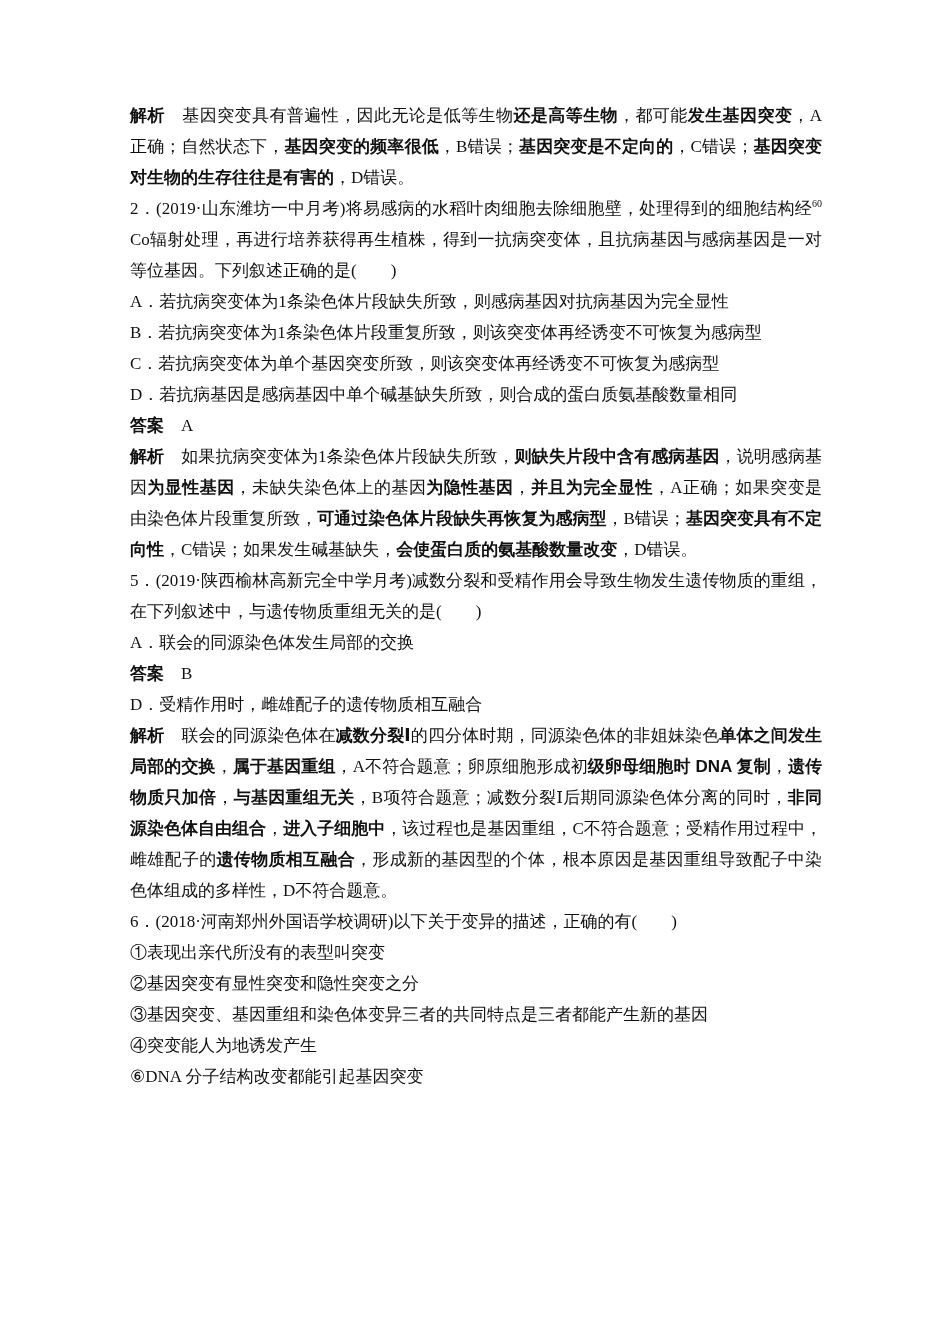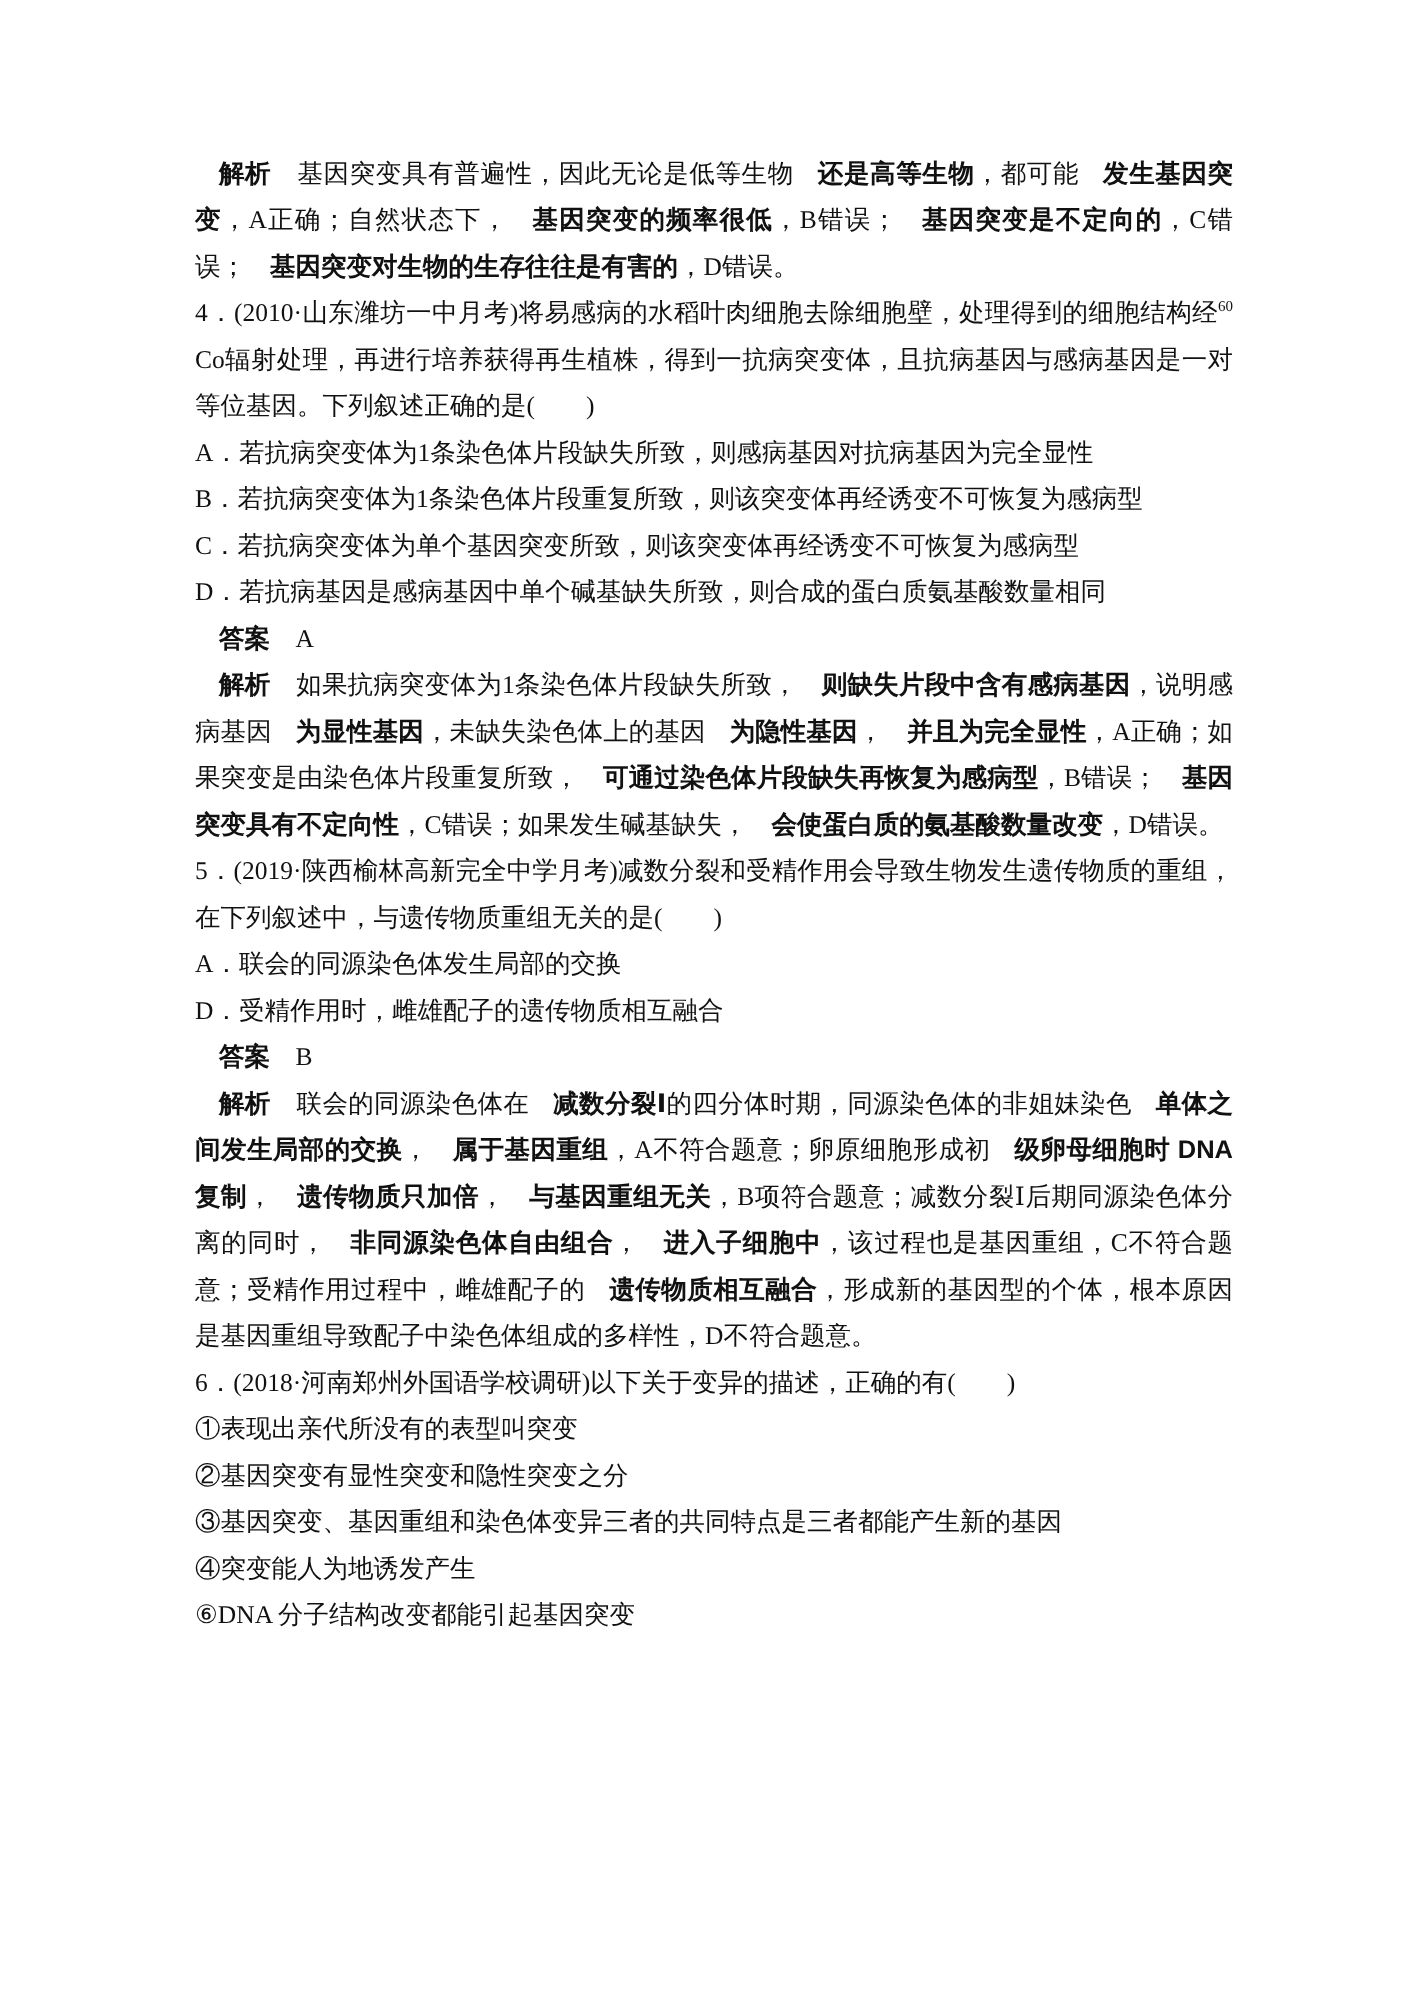--- a/index.html
+++ b/index.html
@@ -22,44 +22,43 @@
     margin: 0;
     font-size: 17px;
     line-height: 31px;
     text-align: justify;
     word-break: break-all;
   }
   .seg { white-space: pre-wrap; }
   .bold {
     font-weight: 700;
     font-family: "Liberation Sans", "DejaVu Sans", sans-serif;
-    margin-left: 16px;
   }
   sup.seg {
     font-size: 10px;
     line-height: 0;
     vertical-align: super;
   }
 </style>
 </head>
 <body>
 
 <div class="page">
   <p class="para"><span class="seg bold">解析</span><span class="seg">　基因突变具有普遍性，因此无论是低等生物</span><span class="seg bold">还是高等生物</span><span class="seg">，都可能</span><span class="seg bold">发生基因突变</span><span class="seg">，A正确；自然状态下，</span><span class="seg bold">基因突变的频率很低</span><span class="seg">，B错误；</span><span class="seg bold">基因突变是不定向的</span><span class="seg">，C错误；</span><span class="seg bold">基因突变对生物的生存往往是有害的</span><span class="seg">，D错误。</span></p>
-  <p class="para"><span class="seg">4．(2010·山东潍坊一中月考)将易感病的水稻叶肉细胞去除细胞壁，处理得到的细胞结构经</span><sup class="seg">60</sup><span class="seg">Co辐射处理，再进行培养获得再生植株，得到一抗病突变体，且抗病基因与感病基因是一对等位基因。下列叙述正确的是(　　)</span></p>
+  <p class="para"><span class="seg">2．(2019·山东潍坊一中月考)将易感病的水稻叶肉细胞去除细胞壁，处理得到的细胞结构经</span><sup class="seg">60</sup><span class="seg">Co辐射处理，再进行培养获得再生植株，得到一抗病突变体，且抗病基因与感病基因是一对等位基因。下列叙述正确的是(　　)</span></p>
   <p class="para"><span class="seg">A．若抗病突变体为1条染色体片段缺失所致，则感病基因对抗病基因为完全显性</span></p>
   <p class="para"><span class="seg">B．若抗病突变体为1条染色体片段重复所致，则该突变体再经诱变不可恢复为感病型</span></p>
   <p class="para"><span class="seg">C．若抗病突变体为单个基因突变所致，则该突变体再经诱变不可恢复为感病型</span></p>
   <p class="para"><span class="seg">D．若抗病基因是感病基因中单个碱基缺失所致，则合成的蛋白质氨基酸数量相同</span></p>
   <p class="para"><span class="seg bold">答案</span><span class="seg">　A</span></p>
   <p class="para"><span class="seg bold">解析</span><span class="seg">　如果抗病突变体为1条染色体片段缺失所致，</span><span class="seg bold">则缺失片段中含有感病基因</span><span class="seg">，说明感病基因</span><span class="seg bold">为显性基因</span><span class="seg">，未缺失染色体上的基因</span><span class="seg bold">为隐性基因</span><span class="seg">，</span><span class="seg bold">并且为完全显性</span><span class="seg">，A正确；如果突变是由染色体片段重复所致，</span><span class="seg bold">可通过染色体片段缺失再恢复为感病型</span><span class="seg">，B错误；</span><span class="seg bold">基因突变具有不定向性</span><span class="seg">，C错误；如果发生碱基缺失，</span><span class="seg bold">会使蛋白质的氨基酸数量改变</span><span class="seg">，D错误。</span></p>
   <p class="para"><span class="seg">5．(2019·陕西榆林高新完全中学月考)减数分裂和受精作用会导致生物发生遗传物质的重组，在下列叙述中，与遗传物质重组无关的是(　　)</span></p>
   <p class="para"><span class="seg">A．联会的同源染色体发生局部的交换</span></p>
+  <p class="para"><span class="seg bold">答案</span><span class="seg">　B</span></p>
   <p class="para"><span class="seg">D．受精作用时，雌雄配子的遗传物质相互融合</span></p>
-  <p class="para"><span class="seg bold">答案</span><span class="seg">　B</span></p>
   <p class="para"><span class="seg bold">解析</span><span class="seg">　联会的同源染色体在</span><span class="seg bold">减数分裂Ⅰ</span><span class="seg">的四分体时期，同源染色体的非姐妹染色</span><span class="seg bold">单体之间发生局部的交换</span><span class="seg">，</span><span class="seg bold">属于基因重组</span><span class="seg">，A不符合题意；卵原细胞形成初</span><span class="seg bold">级卵母细胞时 DNA 复制</span><span class="seg">，</span><span class="seg bold">遗传物质只加倍</span><span class="seg">，</span><span class="seg bold">与基因重组无关</span><span class="seg">，B项符合题意；减数分裂Ⅰ后期同源染色体分离的同时，</span><span class="seg bold">非同源染色体自由组合</span><span class="seg">，</span><span class="seg bold">进入子细胞中</span><span class="seg">，该过程也是基因重组，C不符合题意；受精作用过程中，雌雄配子的</span><span class="seg bold">遗传物质相互融合</span><span class="seg">，形成新的基因型的个体，根本原因是基因重组导致配子中染色体组成的多样性，D不符合题意。</span></p>
   <p class="para"><span class="seg">6．(2018·河南郑州外国语学校调研)以下关于变异的描述，正确的有(　　)</span></p>
   <p class="para"><span class="seg">①表现出亲代所没有的表型叫突变</span></p>
   <p class="para"><span class="seg">②基因突变有显性突变和隐性突变之分</span></p>
   <p class="para"><span class="seg">③基因突变、基因重组和染色体变异三者的共同特点是三者都能产生新的基因</span></p>
   <p class="para"><span class="seg">④突变能人为地诱发产生</span></p>
   <p class="para"><span class="seg">⑥DNA 分子结构改变都能引起基因突变</span></p>
 </div>
 
 </body></html>

